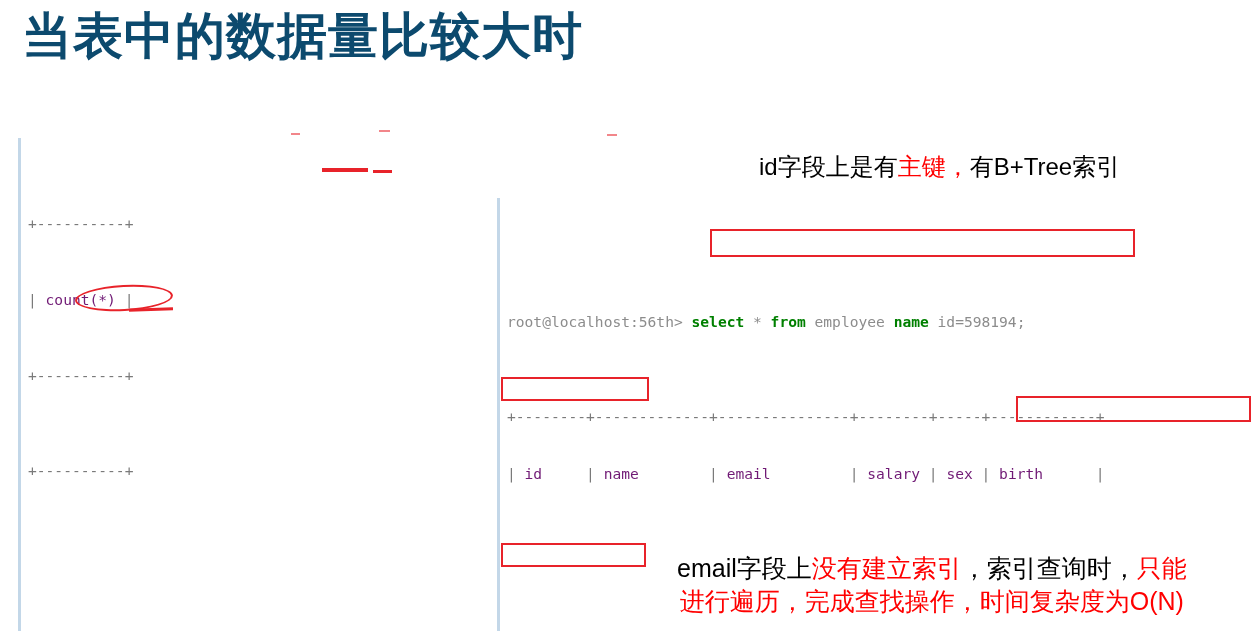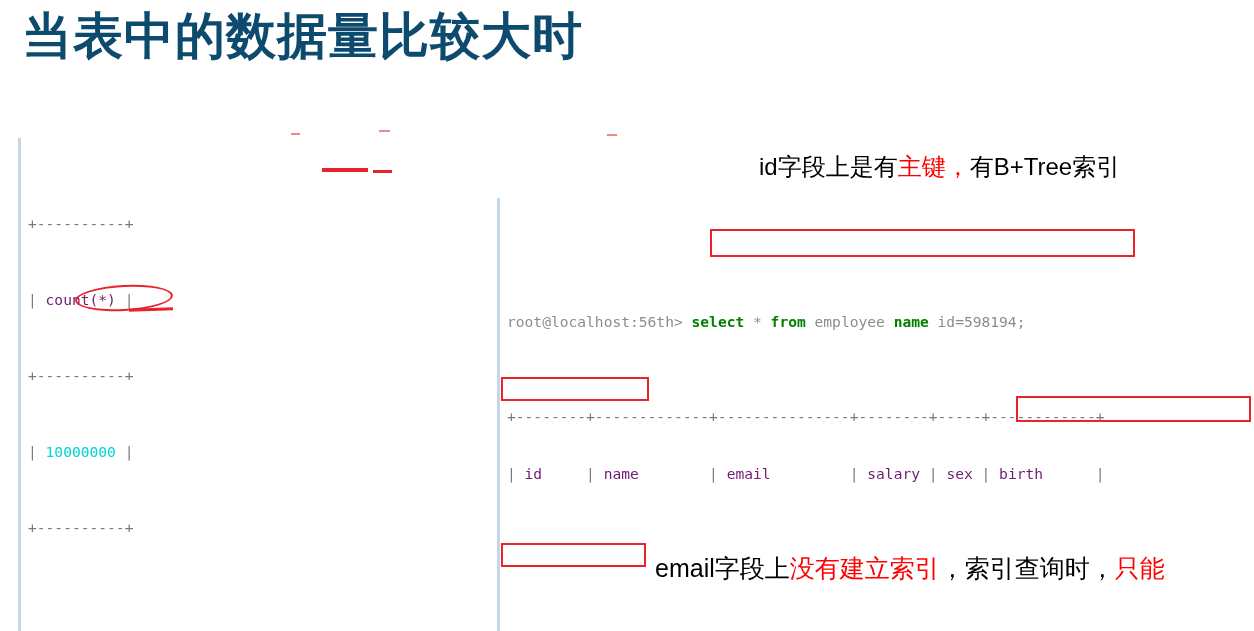--- a/index.html
+++ b/index.html
@@ -103,42 +103,41 @@
     font-family: Liberation Sans, sans-serif;
     color: #000000;
     white-space: nowrap;
   }
   #note-top {
     left: 759px; top: 152px;
     font-size: 24px;
     line-height: 1.25;
   }
   #note-bottom {
-    left: 655px; top: 552px;
+    left: 677px; top: 552px;
     font-size: 25px;
     line-height: 1.32;
     text-align: center;
   }
   .red-text { color: #ff0000; }
 </style>
 </head>
 <body>
 
 <div id="slide-title">当表中的数据量比较大时</div>
 
 <div id="terminal-left" class="term">
 
 
   <div class="ln rule">+----------+</div>
 
   <div class="ln"><span class="pipe">| </span><span class="hdr">count(*)</span><span class="pipe"> |</span></div>
 
   <div class="ln rule">+----------+</div>
 
-  <div class="ln"><span class="pipe">| </span><span class="val">10000000</span><span class="pipe"> |</span></div>
 
   <div class="ln rule">+----------+</div>
 
   
 
   
 
   
 
   
@@ -193,13 +192,14 @@
 <div id="circle-2960-tail"></div>
 
 <div id="speck-1" class="speck"></div>
 <div id="speck-2" class="speck"></div>
 <div id="speck-3" class="speck"></div>
 
 <div id="note-top" class="note"><span>id字段上是有</span><span class="red-text">主键，</span><span>有B+Tree索引</span></div>
 
 <div id="note-bottom" class="note">
     <div><span>email字段上</span><span class="red-text">没有建立索引</span><span>，索引查询时，</span><span class="red-text">只能</span></div>
+    <div class="red-text">进行遍历，完成查找操作，时间复杂度为O(N)</div>
   </div>
 
 </body></html>

